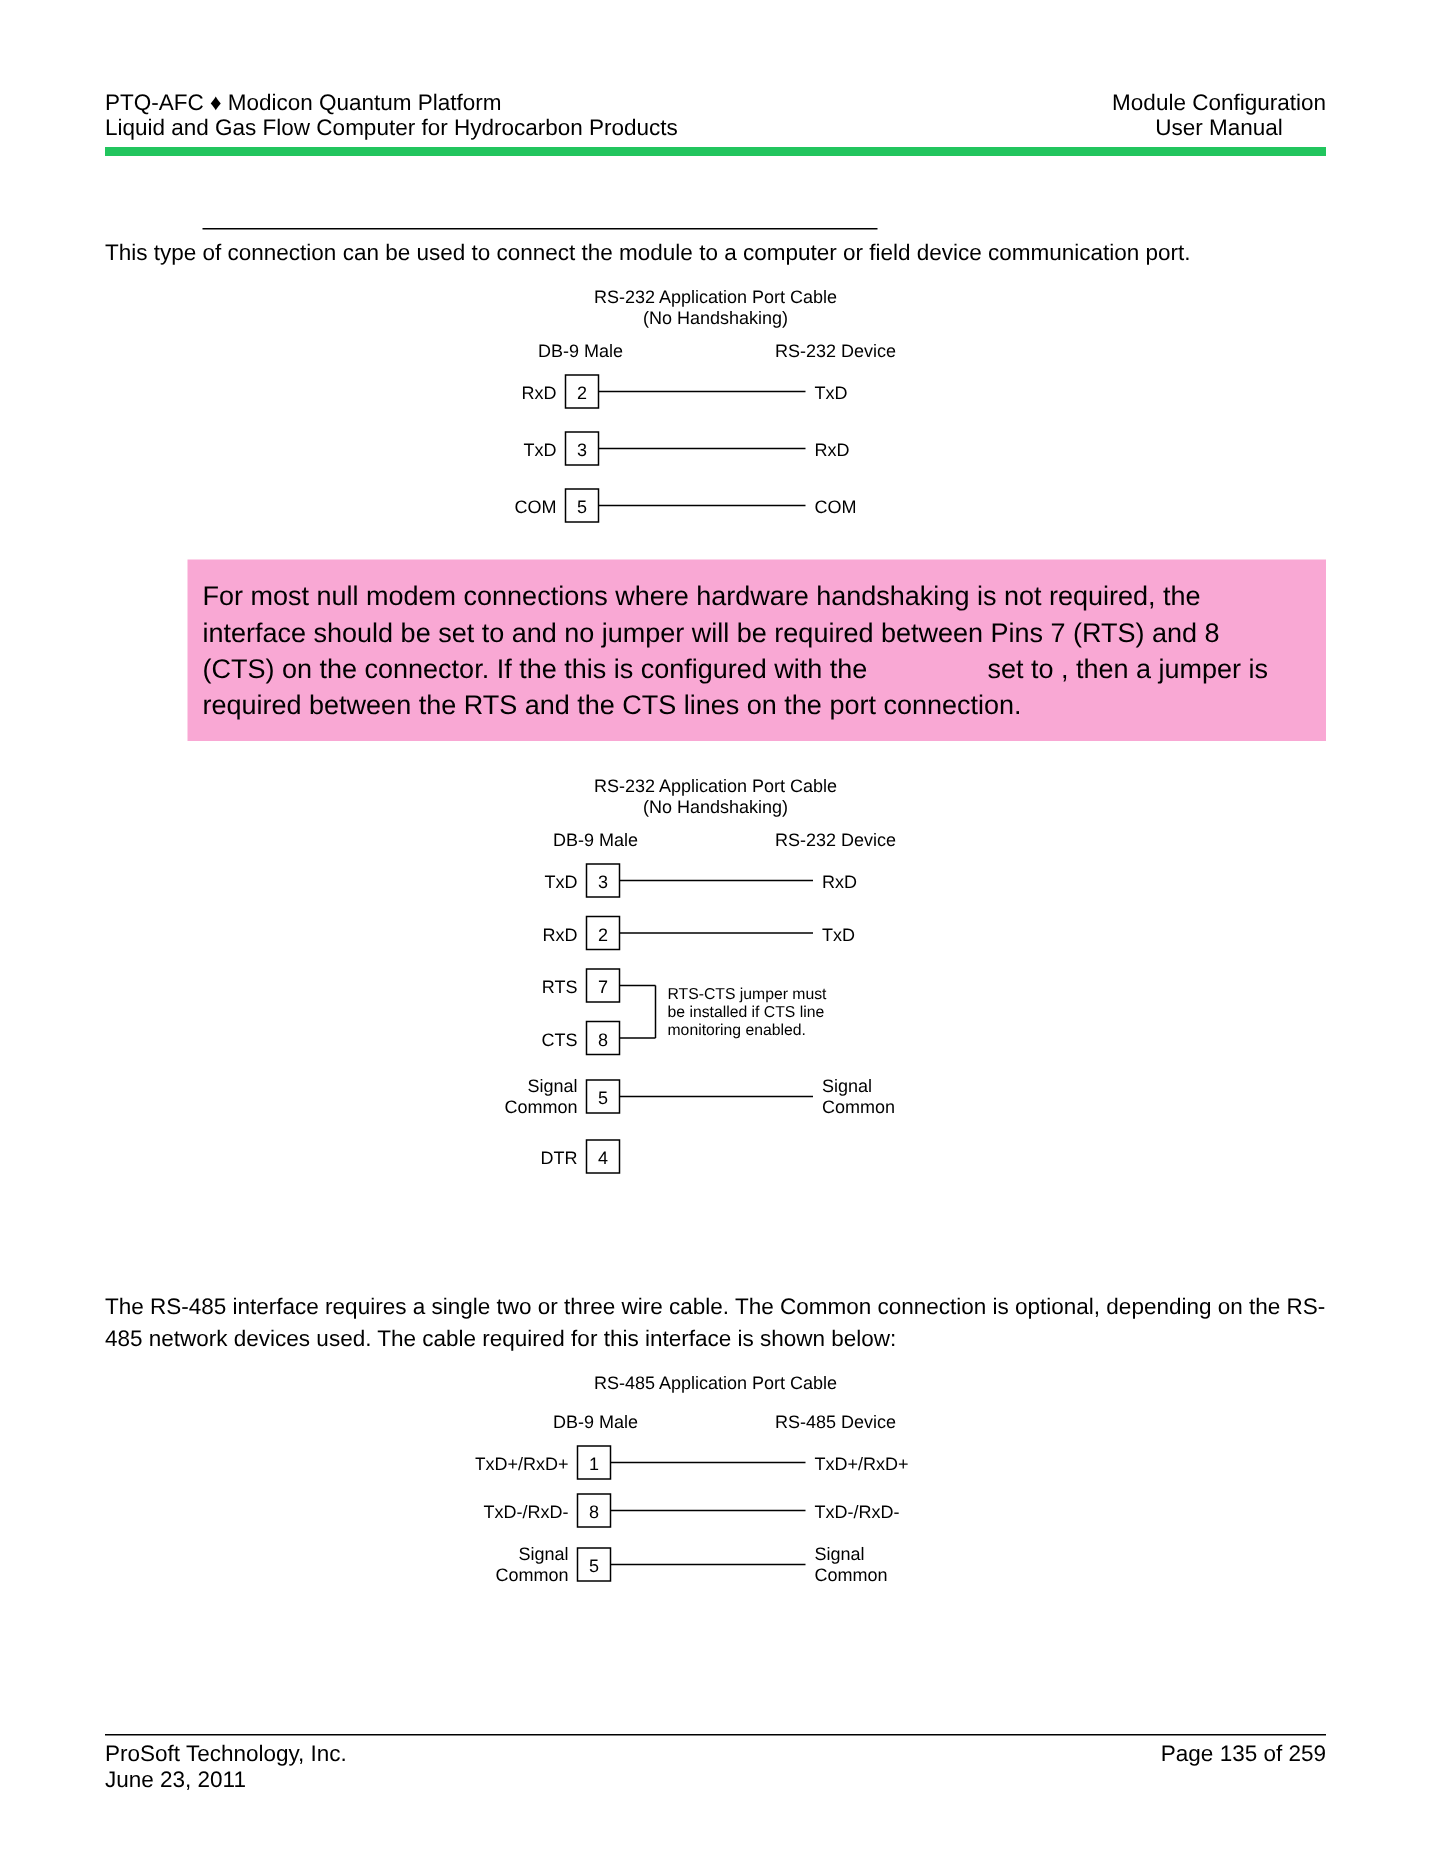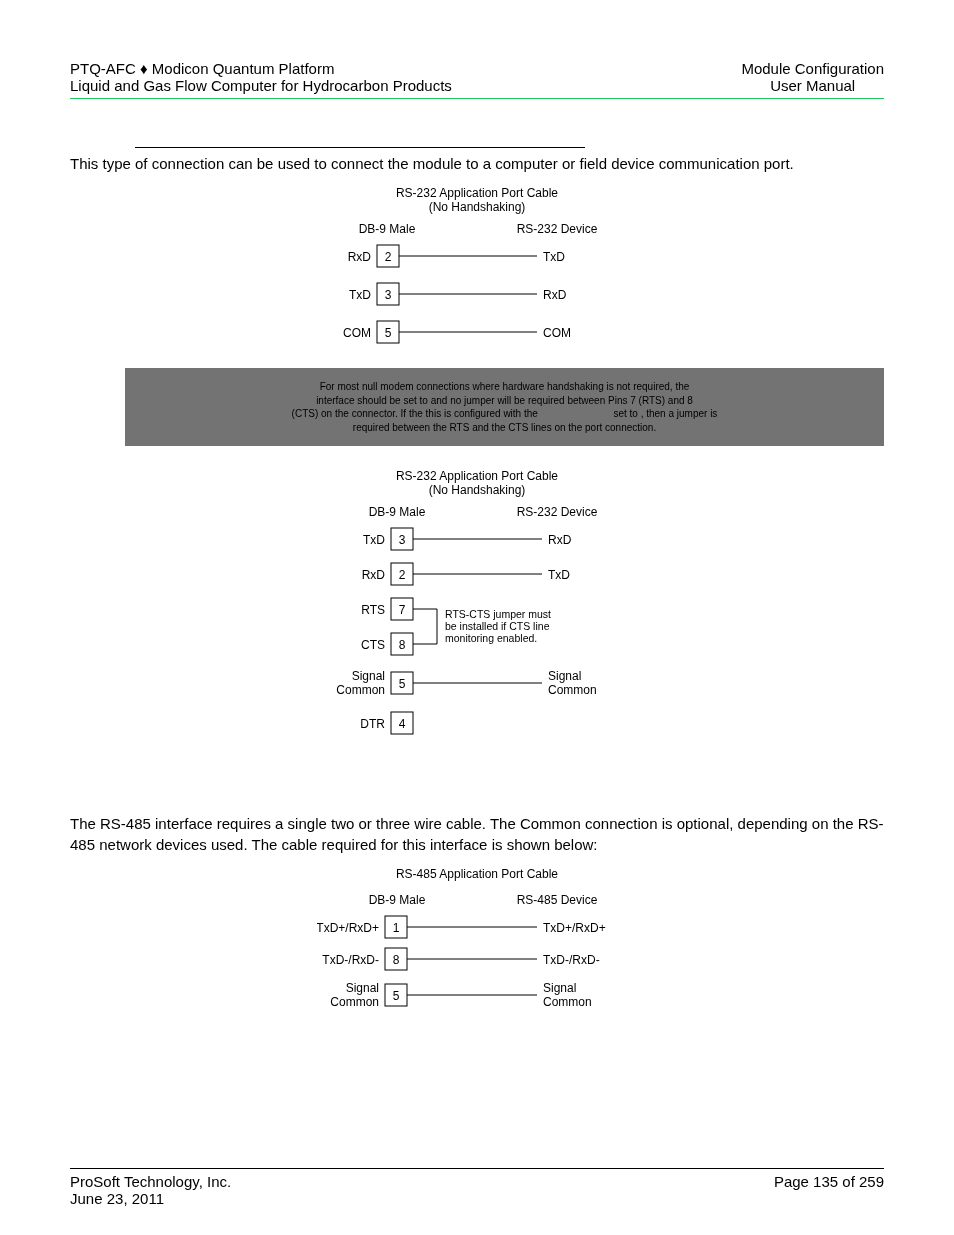--- a/index.html
+++ b/index.html
@@ -14,53 +14,52 @@
   .page {
     padding: 60px 70px 40px 70px;
     box-sizing: border-box;
     width: 954px;
     min-height: 1235px;
     position: relative;
   }
   .header {
     display: flex;
     justify-content: space-between;
-    border-bottom: 1px solid #22c55e;
+    border-bottom: 6px solid #22c55e;
     padding-bottom: 4px;
     margin-bottom: 30px;
   }
   .header-left { text-align: left; }
   .header-right { text-align: center; }
   .underline-heading {
     border-bottom: 1px solid #000;
     width: 450px;
     margin-left: 65px;
     height: 18px;
     margin-bottom: 6px;
   }
   .body-text {
     margin-right: 0;
     line-height: 1.35;
   }
   .note-box {
-    background: #737373;
+    background: #f9a8d4;
     margin: 20px 0 20px 55px;
     padding: 12px 10px 12px 10px;
-    font-size: 10px;
+    font-size: 18px;
     line-height: 1.35;
-    text-align: center;
   }
   .diagram {
     margin: 9px auto 18px auto;
     display: block;
   }
   .diagram svg { display: block; margin: 0 auto; }
   .footer {
     position: absolute;
-    bottom: 28px;
+    bottom: 40px;
     left: 70px;
     right: 70px;
     margin-top: 44px;
   }
   .footer-line {
     border-top: 1px solid #000;
     padding-top: 4px;
     display: flex;
     justify-content: space-between;
   }

